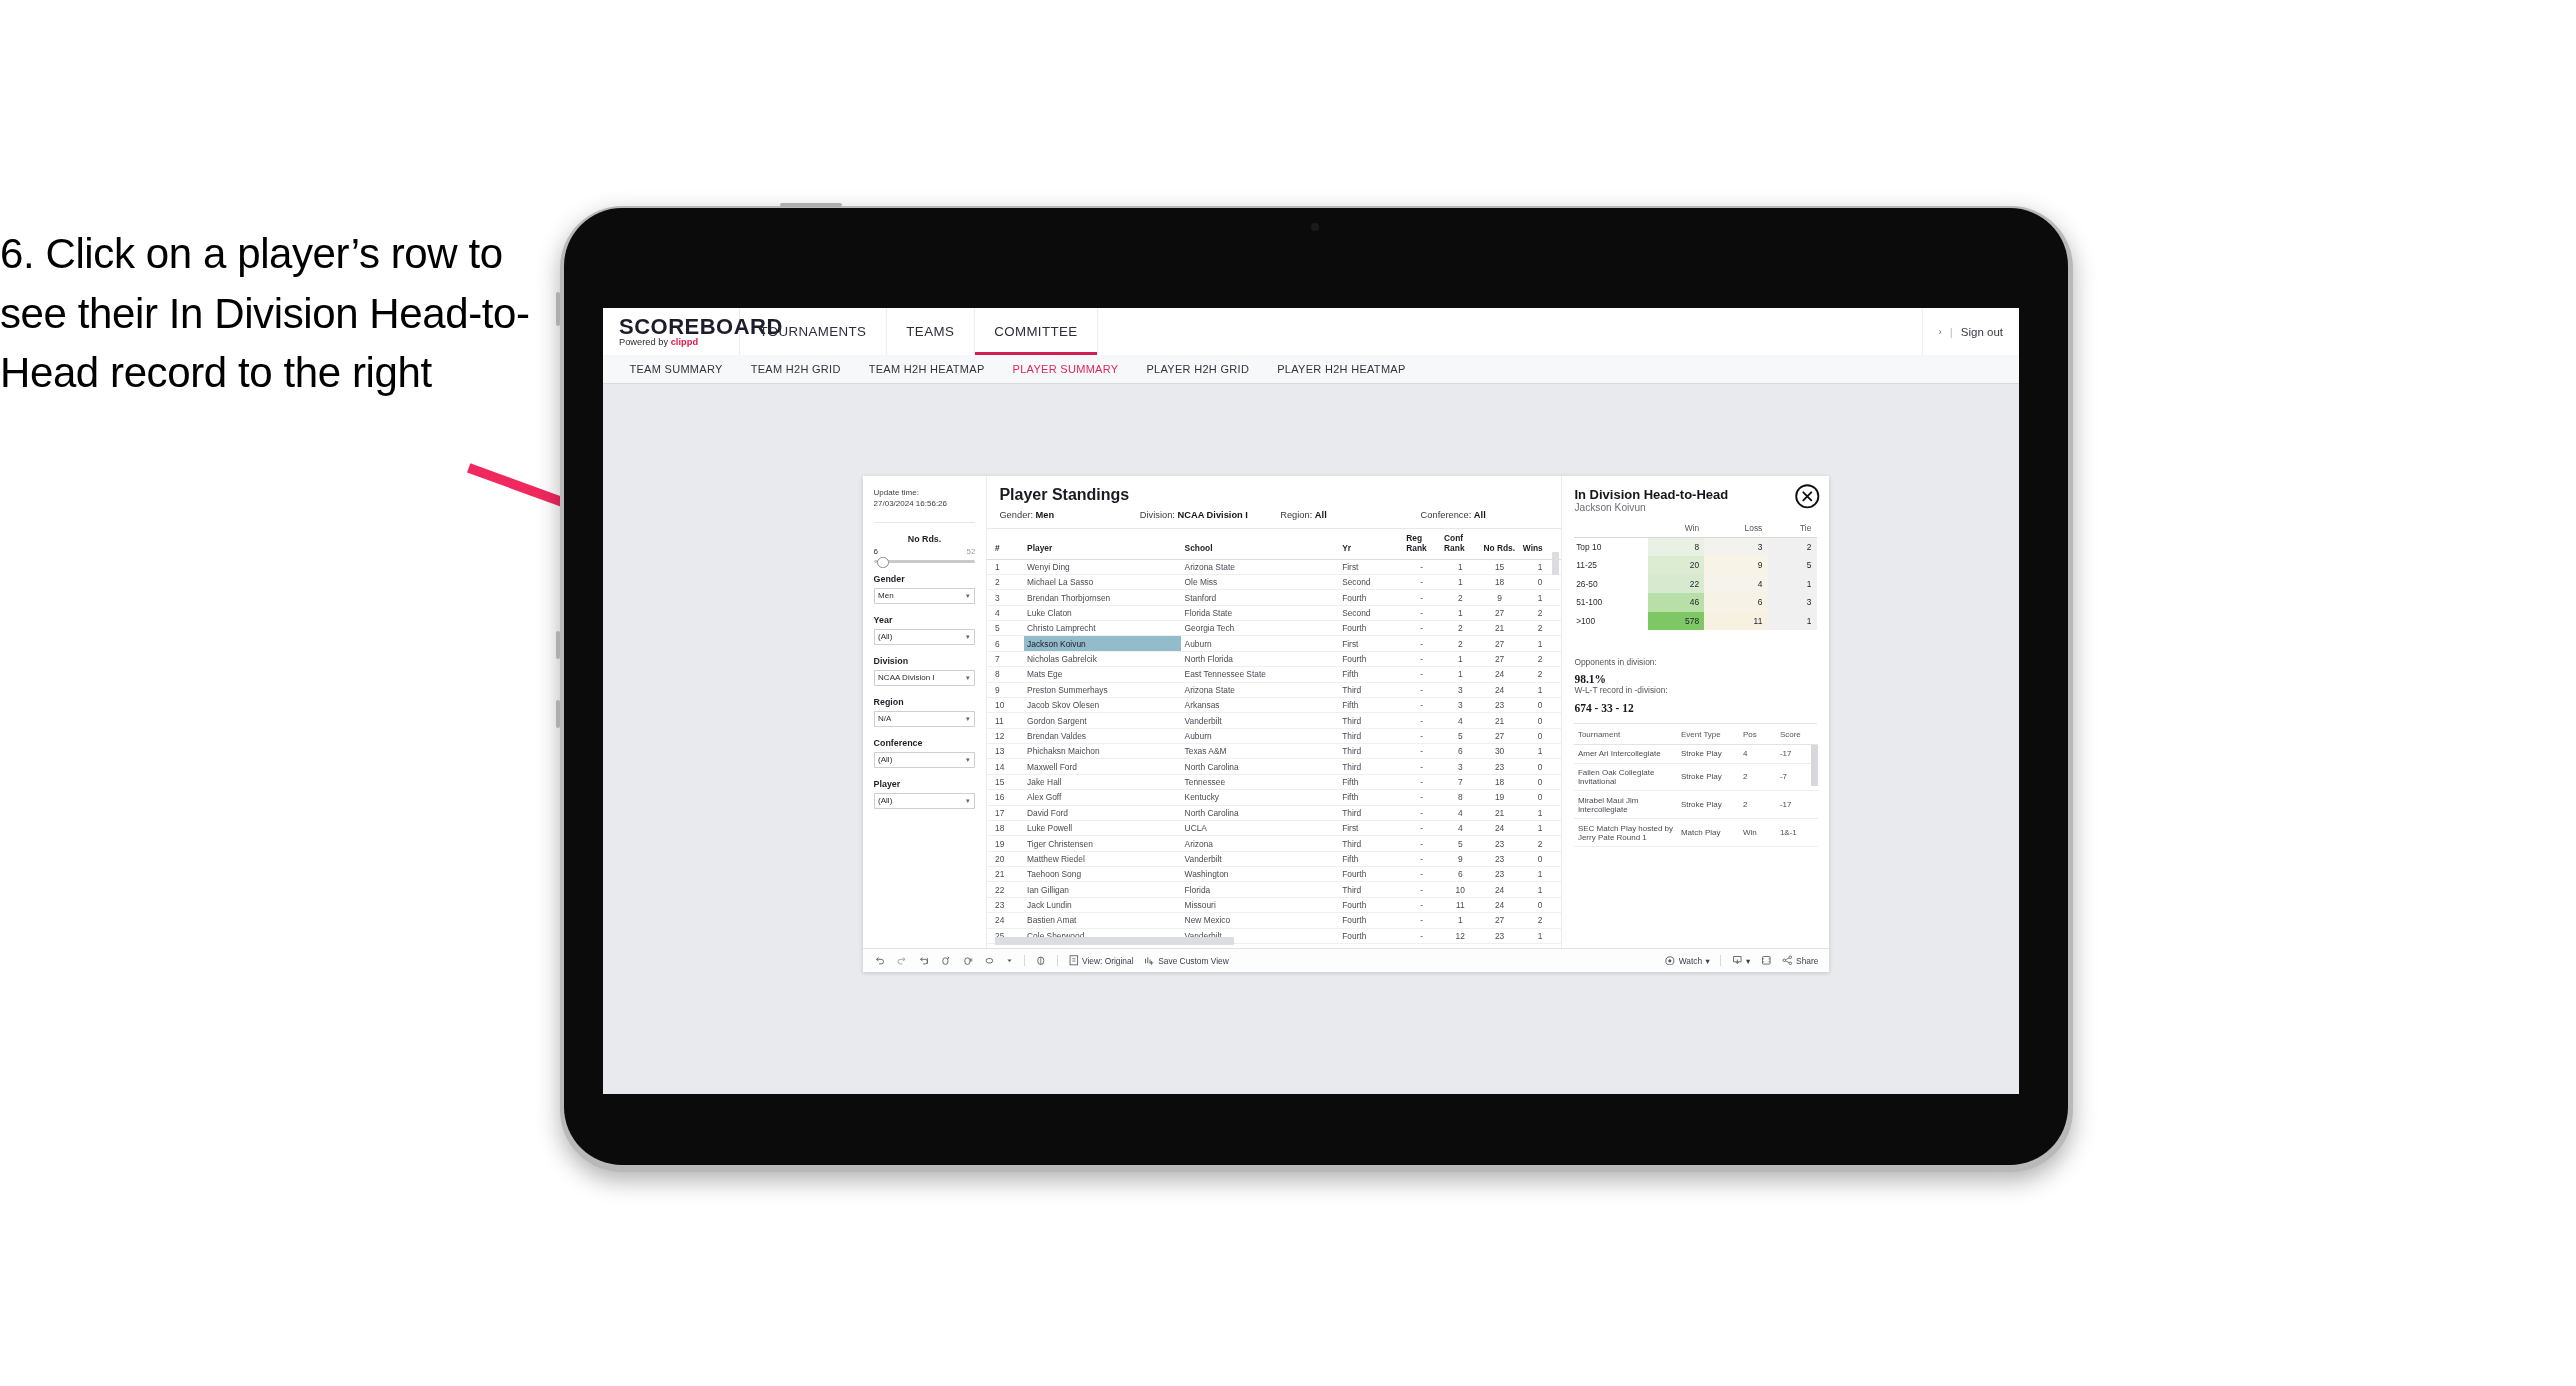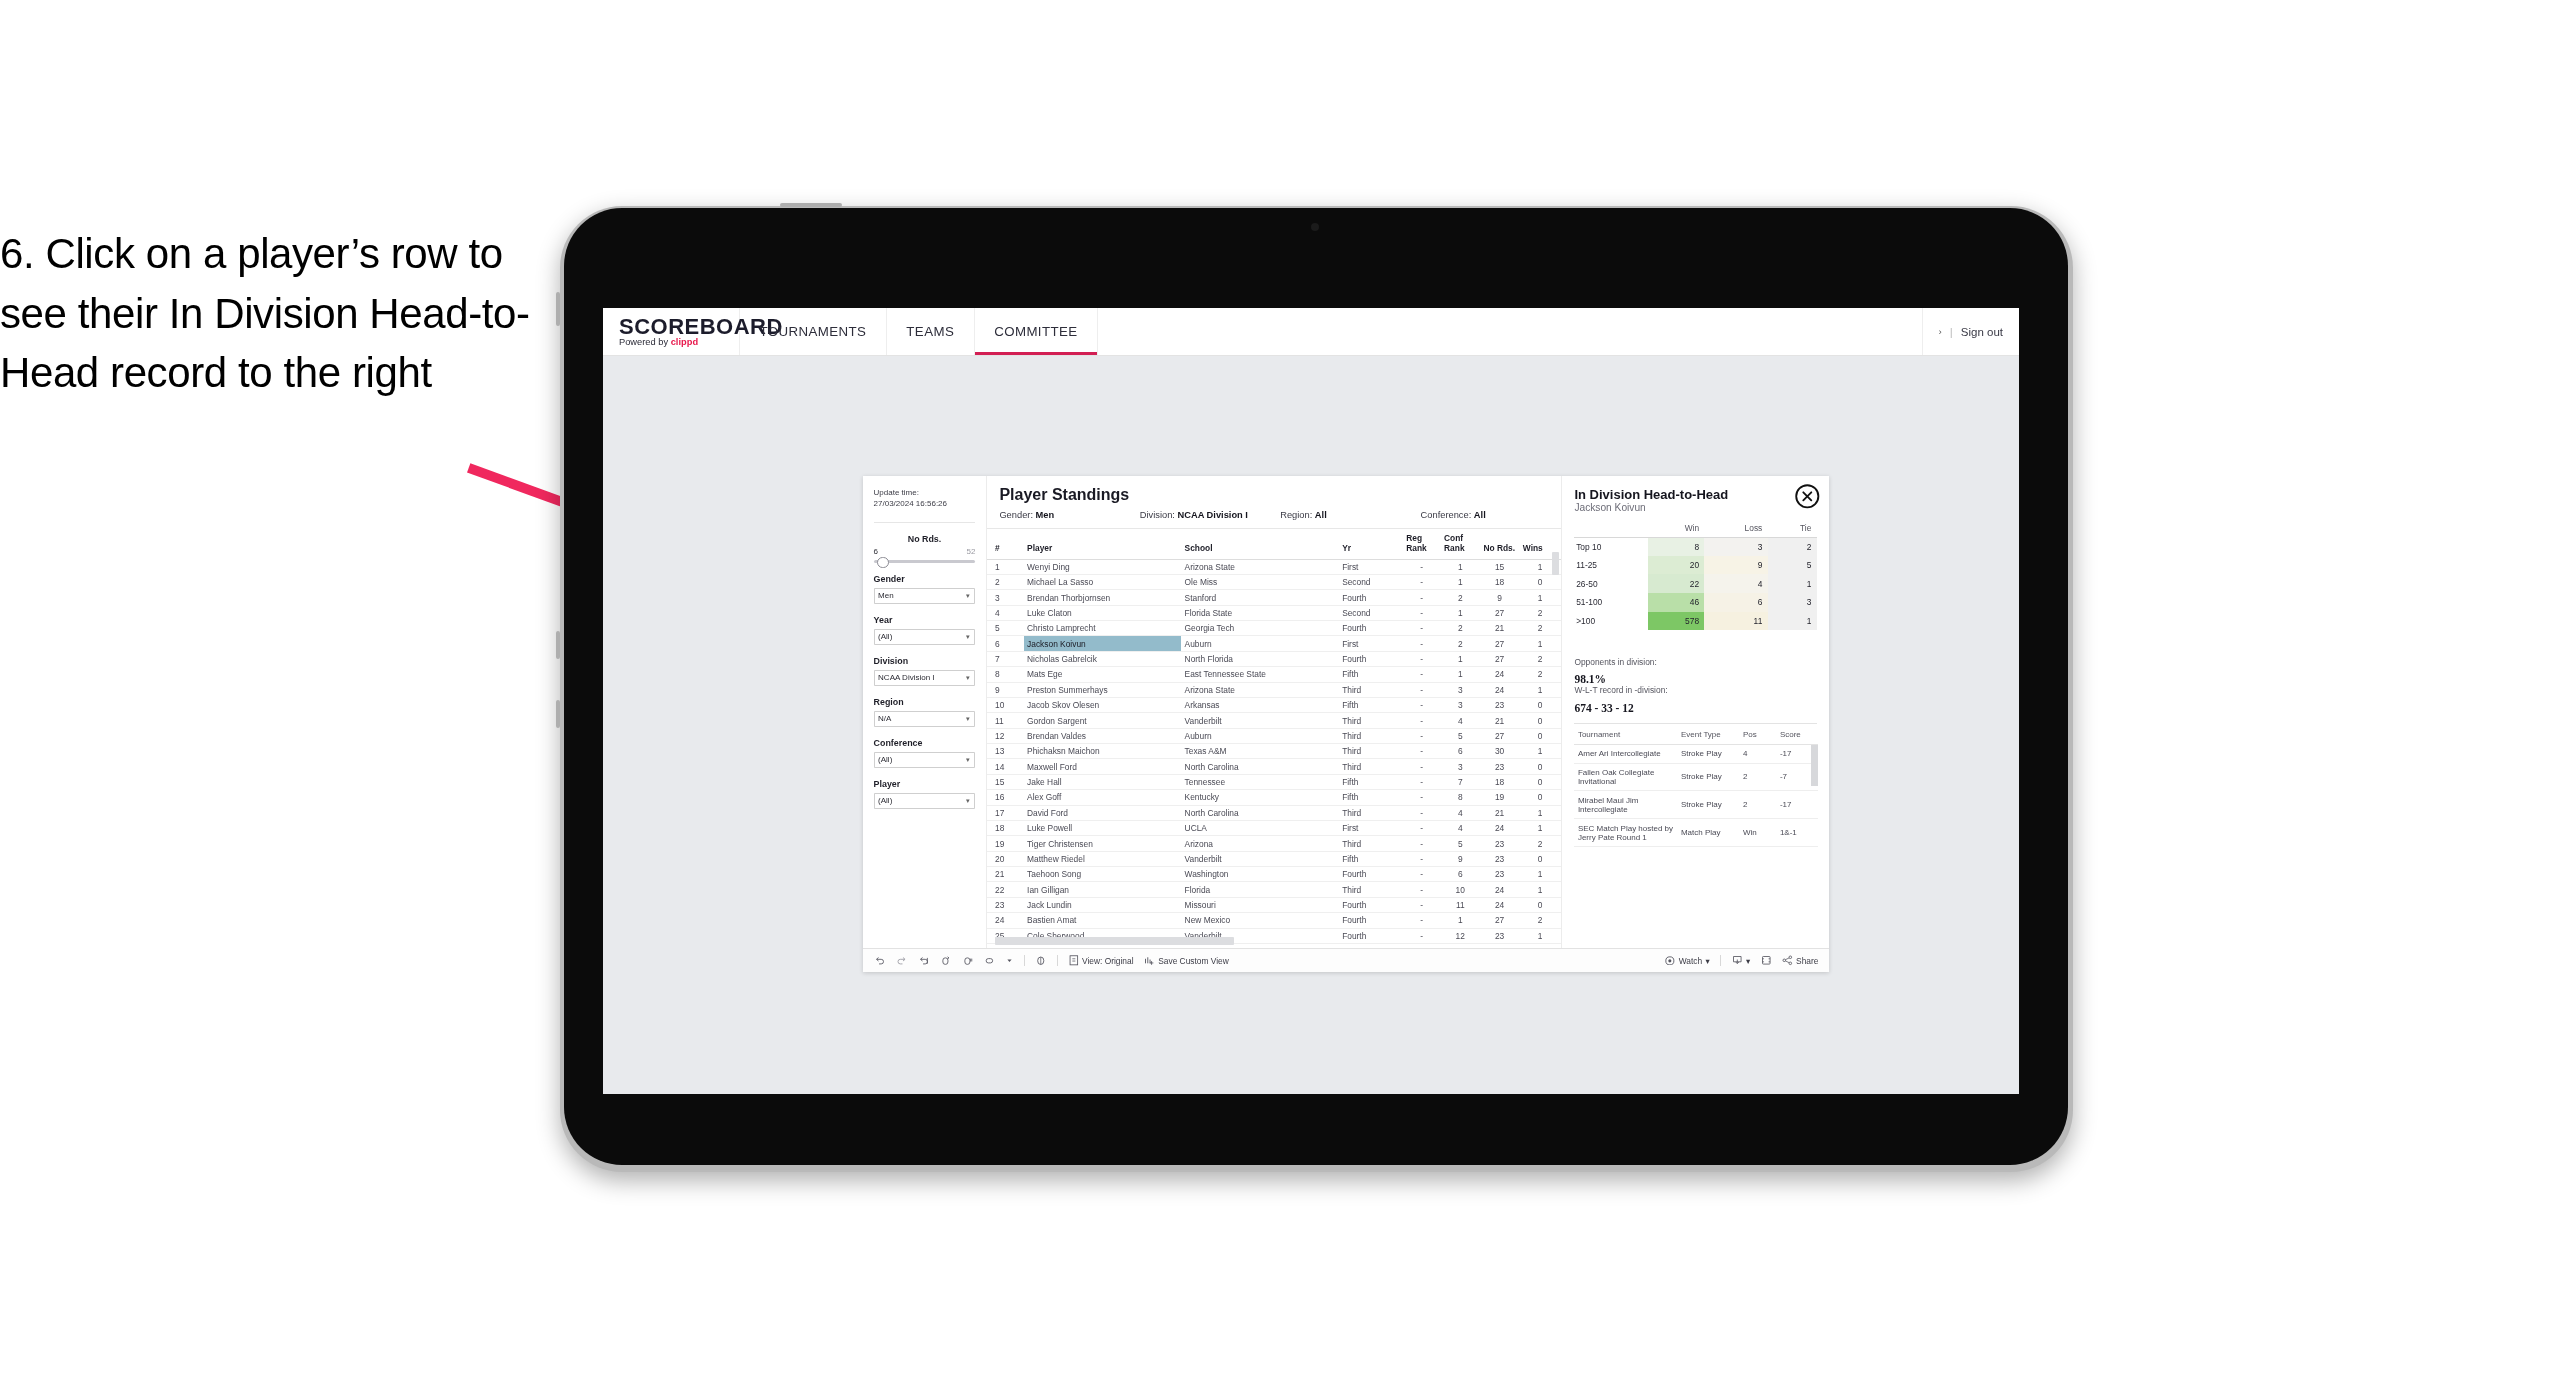--- a/index.html
+++ b/index.html
@@ -194,20 +194,28 @@
     <div class="hdr-tab">TEAMS</div>
     <div class="hdr-tab active">COMMITTEE</div>
     <div id="hdr-spacer"></div>
     <div id="hdr-right">
       <span class="chev">›</span>
       <span class="divider">|</span>
       <span id="signout">Sign out</span>
     </div>
   </div>
 
+  <div id="subnav">
+    <div class="subtab">TEAM SUMMARY</div>
+    <div class="subtab">TEAM H2H GRID</div>
+    <div class="subtab">TEAM H2H HEATMAP</div>
+    <div class="subtab active">PLAYER SUMMARY</div>
+    <div class="subtab">PLAYER H2H GRID</div>
+    <div class="subtab">PLAYER H2H HEATMAP</div>
+  </div>
 
   <div id="viz">
     <div id="viz-body">
 
       <div id="filters">
         <div id="update-label">
           <div>Update time:</div>
           <div>27/03/2024 16:56:26</div>
         </div>
         <hr>

